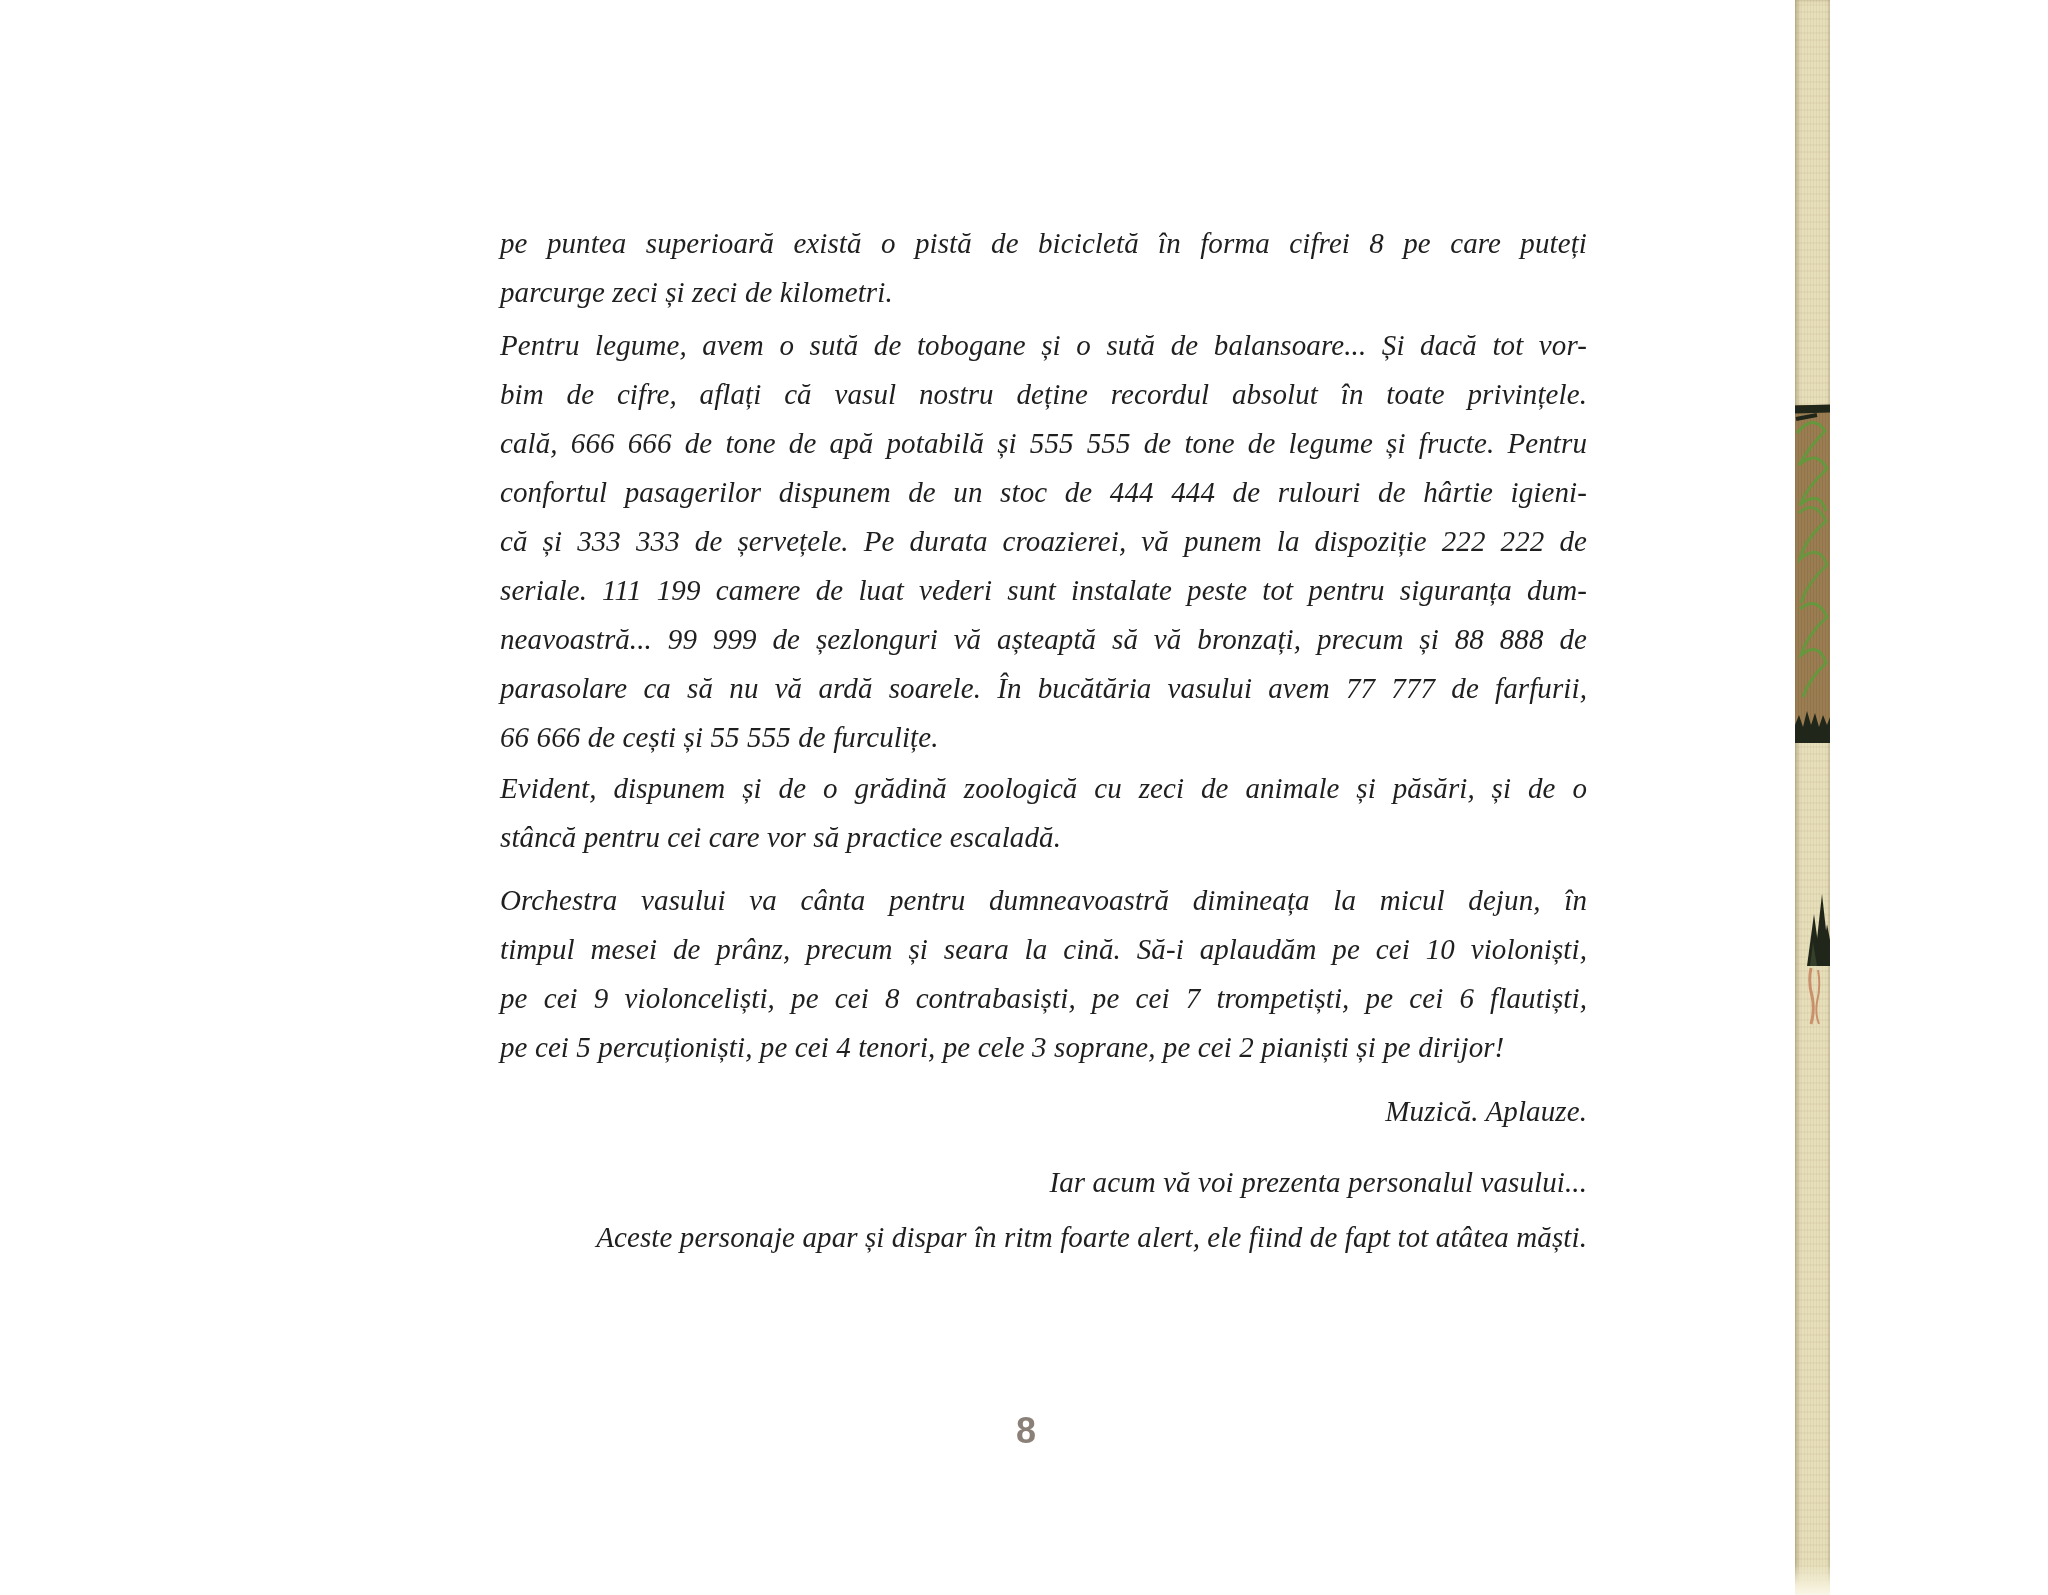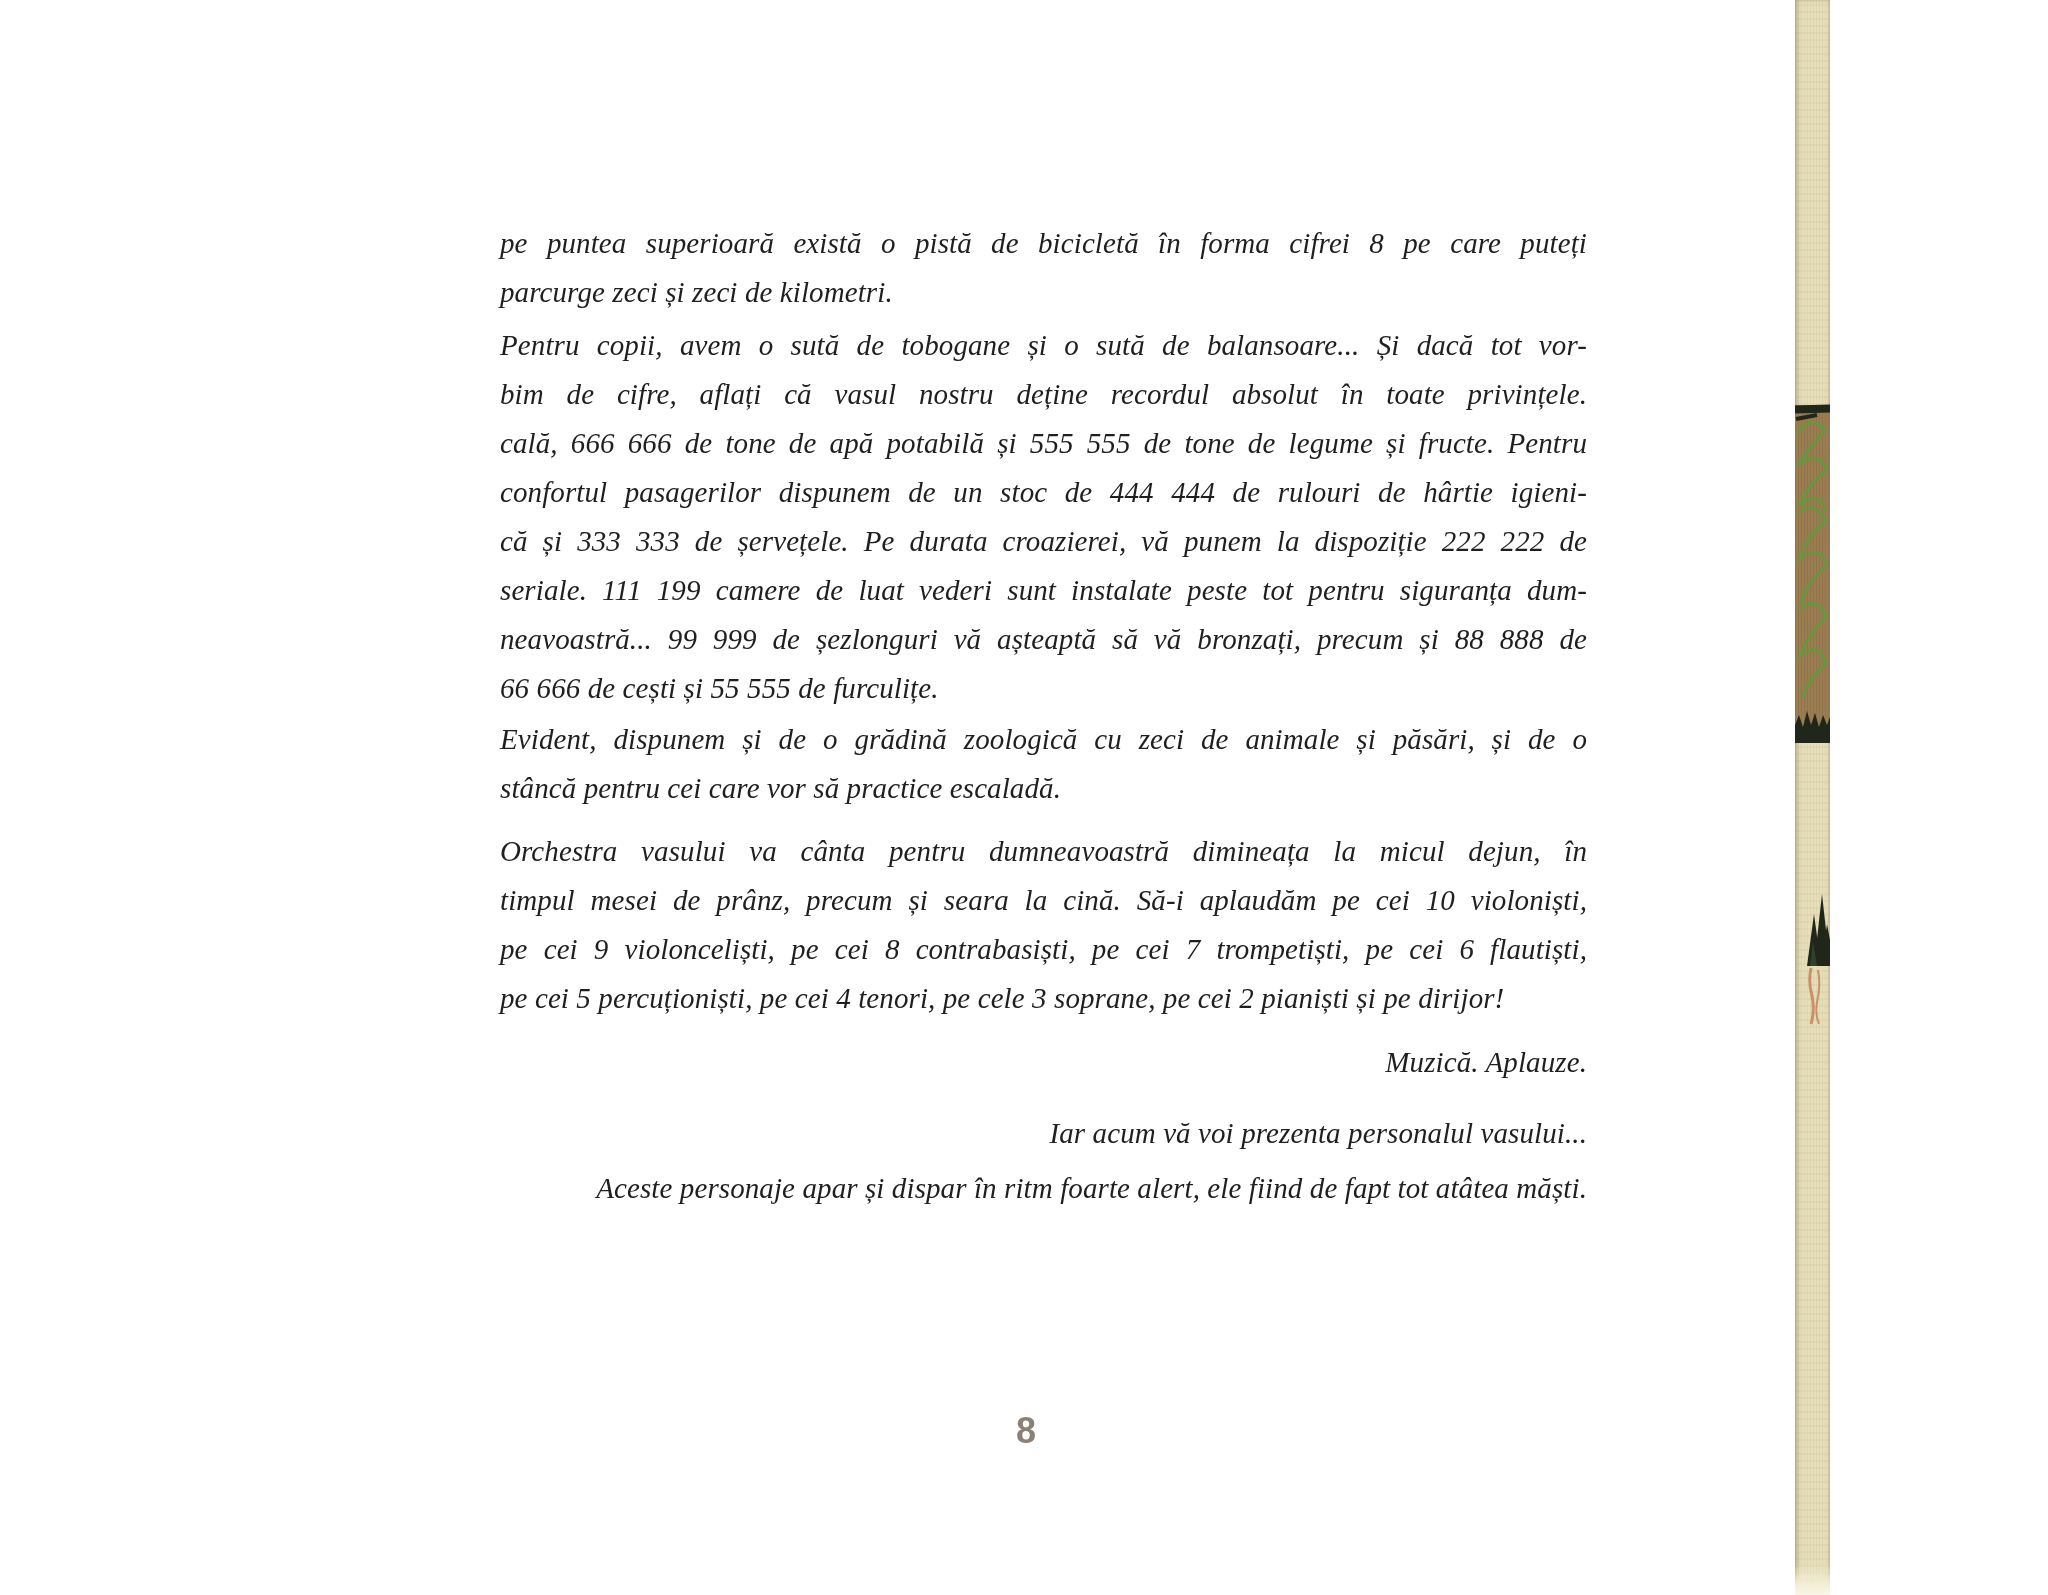--- a/index.html
+++ b/index.html
@@ -76,27 +76,28 @@
 </style>
 </head>
 <body>
 
 <div class="text-block">
     <div class="para body p1">
       <div class="line">pe puntea superioară există o pistă de bicicletă în forma cifrei 8 pe care puteți</div>
       <div class="line last">parcurge zeci și zeci de kilometri.</div>
     </div>
     <div class="para body p2">
-      <div class="line">Pentru copii, avem o sută de tobogane și o sută de balansoare... Și dacă tot vor-</div>
+      <div class="line">Pentru legume, avem o sută de tobogane și o sută de balansoare... Și dacă tot vor-</div>
       <div class="line">bim de cifre, aflați că vasul nostru deține recordul absolut în toate privințele.</div>
       <div class="line">cală, 666 666 de tone de apă potabilă și 555 555 de tone de legume și fructe. Pentru</div>
       <div class="line">confortul pasagerilor dispunem de un stoc de 444 444 de rulouri de hârtie igieni-</div>
       <div class="line">că și 333 333 de șervețele. Pe durata croazierei, vă punem la dispoziție 222 222 de</div>
       <div class="line">seriale. 111 199 camere de luat vederi sunt instalate peste tot pentru siguranța dum-</div>
       <div class="line">neavoastră... 99 999 de șezlonguri vă așteaptă să vă bronzați, precum și 88 888 de</div>
+      <div class="line">parasolare ca să nu vă ardă soarele. În bucătăria vasului avem 77 777 de farfurii,</div>
       <div class="line last">66 666 de cești și 55 555 de furculițe.</div>
     </div>
     <div class="para body p3">
       <div class="line">Evident, dispunem și de o grădină zoologică cu zeci de animale și păsări, și de o</div>
       <div class="line last">stâncă pentru cei care vor să practice escaladă.</div>
     </div>
     <div class="para body p4">
       <div class="line">Orchestra vasului va cânta pentru dumneavoastră dimineața la micul dejun, în</div>
       <div class="line">timpul mesei de prânz, precum și seara la cină. Să-i aplaudăm pe cei 10 violoniști,</div>
       <div class="line">pe cei 9 violonceliști, pe cei 8 contrabasiști, pe cei 7 trompetiști, pe cei 6 flautiști,</div>

